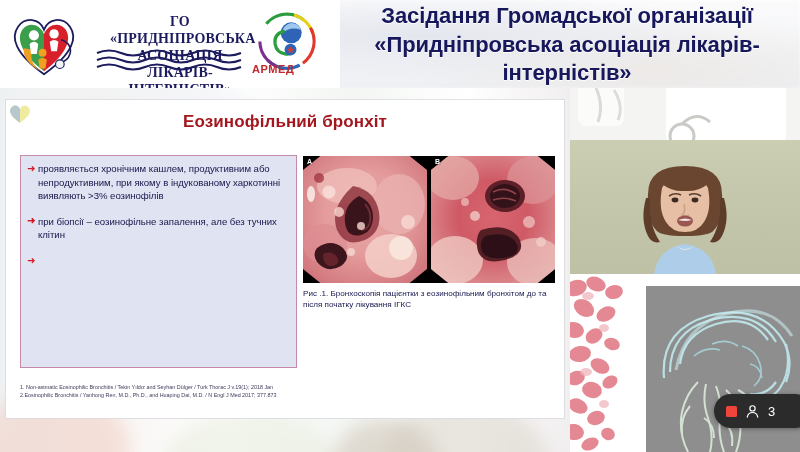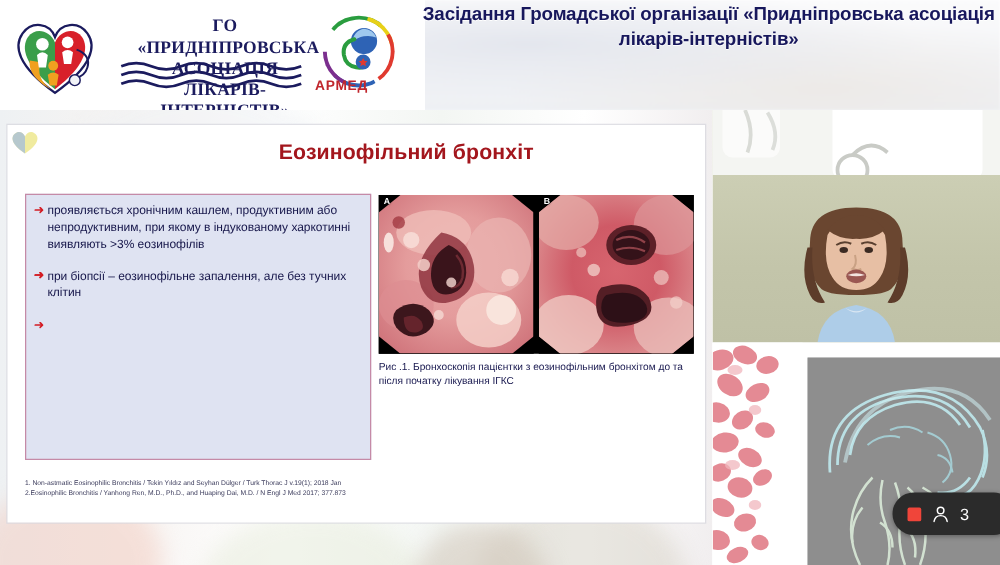--- a/index.html
+++ b/index.html
@@ -39,21 +39,21 @@
   .wave-wrap{position:absolute;left:95px;top:48px;width:160px;height:26px;}
   .armed-logo{position:absolute;left:252px;top:4px;width:70px;height:80px;}
   .armed-word{
     position:absolute;left:252px;top:63px;width:70px;
     font-size:11px;font-weight:bold;color:#c0262c;letter-spacing:.6px;
     font-family:"Liberation Sans",sans-serif;
   }
   .banner-title{
     position:absolute;left:336px;top:2px;width:462px;
     text-align:center;color:#17175c;font-weight:bold;
-    font-size:15px;line-height:1.30;letter-spacing:-0.1px;
+    font-size:22px;line-height:1.30;letter-spacing:-0.1px;
     text-shadow:0 1px 0 rgba(255,255,255,.9);
     font-family:"Liberation Sans","DejaVu Sans",sans-serif;
   }
 
   
   .share{
     position:absolute;left:0;top:88px;width:570px;height:364px;
     overflow:hidden;background:#ffffff;
   }
   
@@ -68,21 +68,20 @@
     position:absolute;left:6px;top:12px;width:558px;height:318px;
     background:#ffffff;
     box-shadow:0 0 0 1px rgba(215,215,222,.75);
   }
   .slide-watermark{position:absolute;left:1px;top:2px;width:26px;height:22px;opacity:.85;}
 
   .slide-title{
     position:absolute;left:0;top:12px;width:558px;text-align:center;
     font-size:17px;font-weight:bold;color:#a3161d;letter-spacing:.1px;
     font-family:"Liberation Sans","DejaVu Sans",sans-serif;
-    padding-left:40px;
   }
 
   .bullet-box{
     position:absolute;left:14px;top:55px;width:277px;height:213px;
     background:#dfe3f2;border:1.2px solid #c58aa7;box-sizing:border-box;
     padding:6px 7px 0 6px;
   }
   .bullet{
     position:relative;display:block;margin:0 0 12px 0;
     font-size:9.6px;line-height:1.42;color:#16164a;

